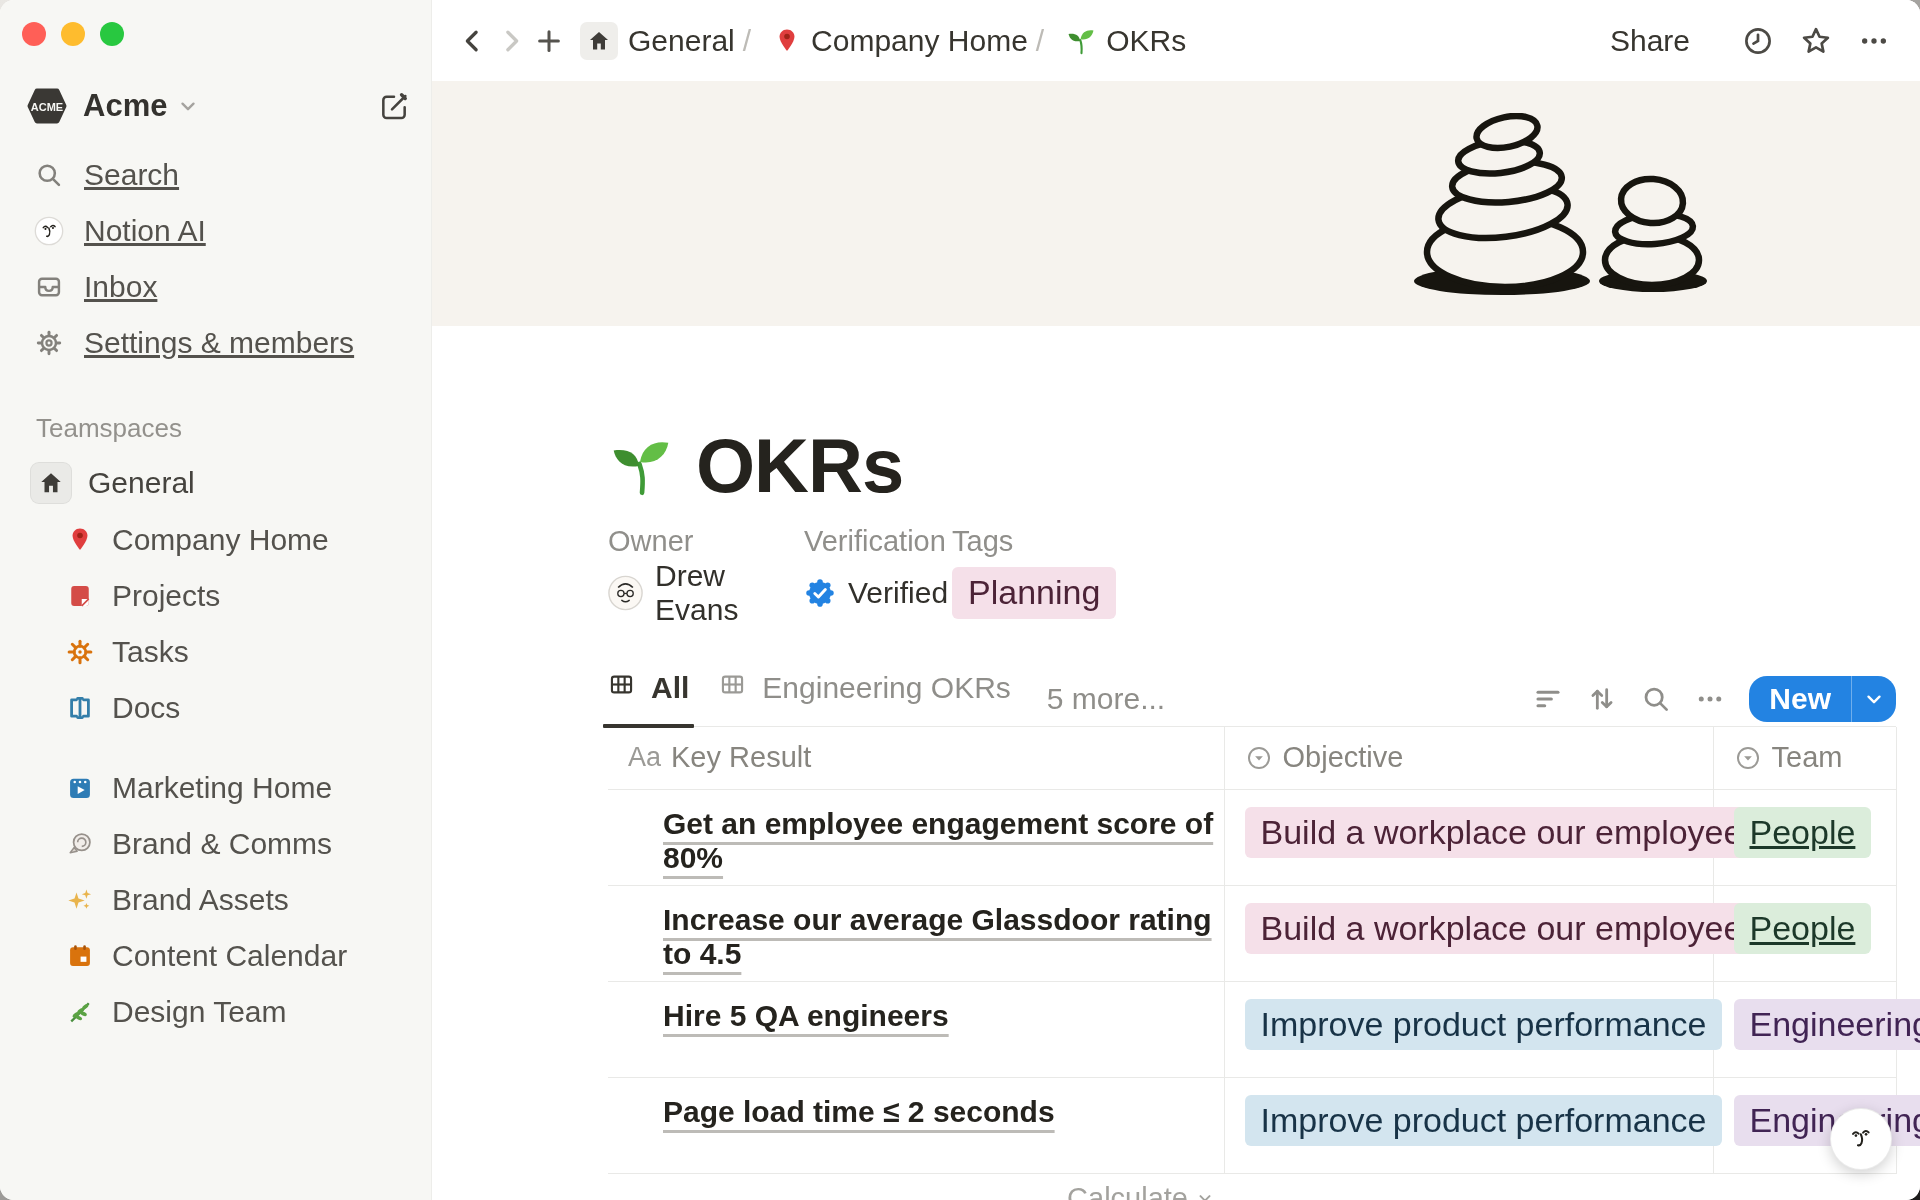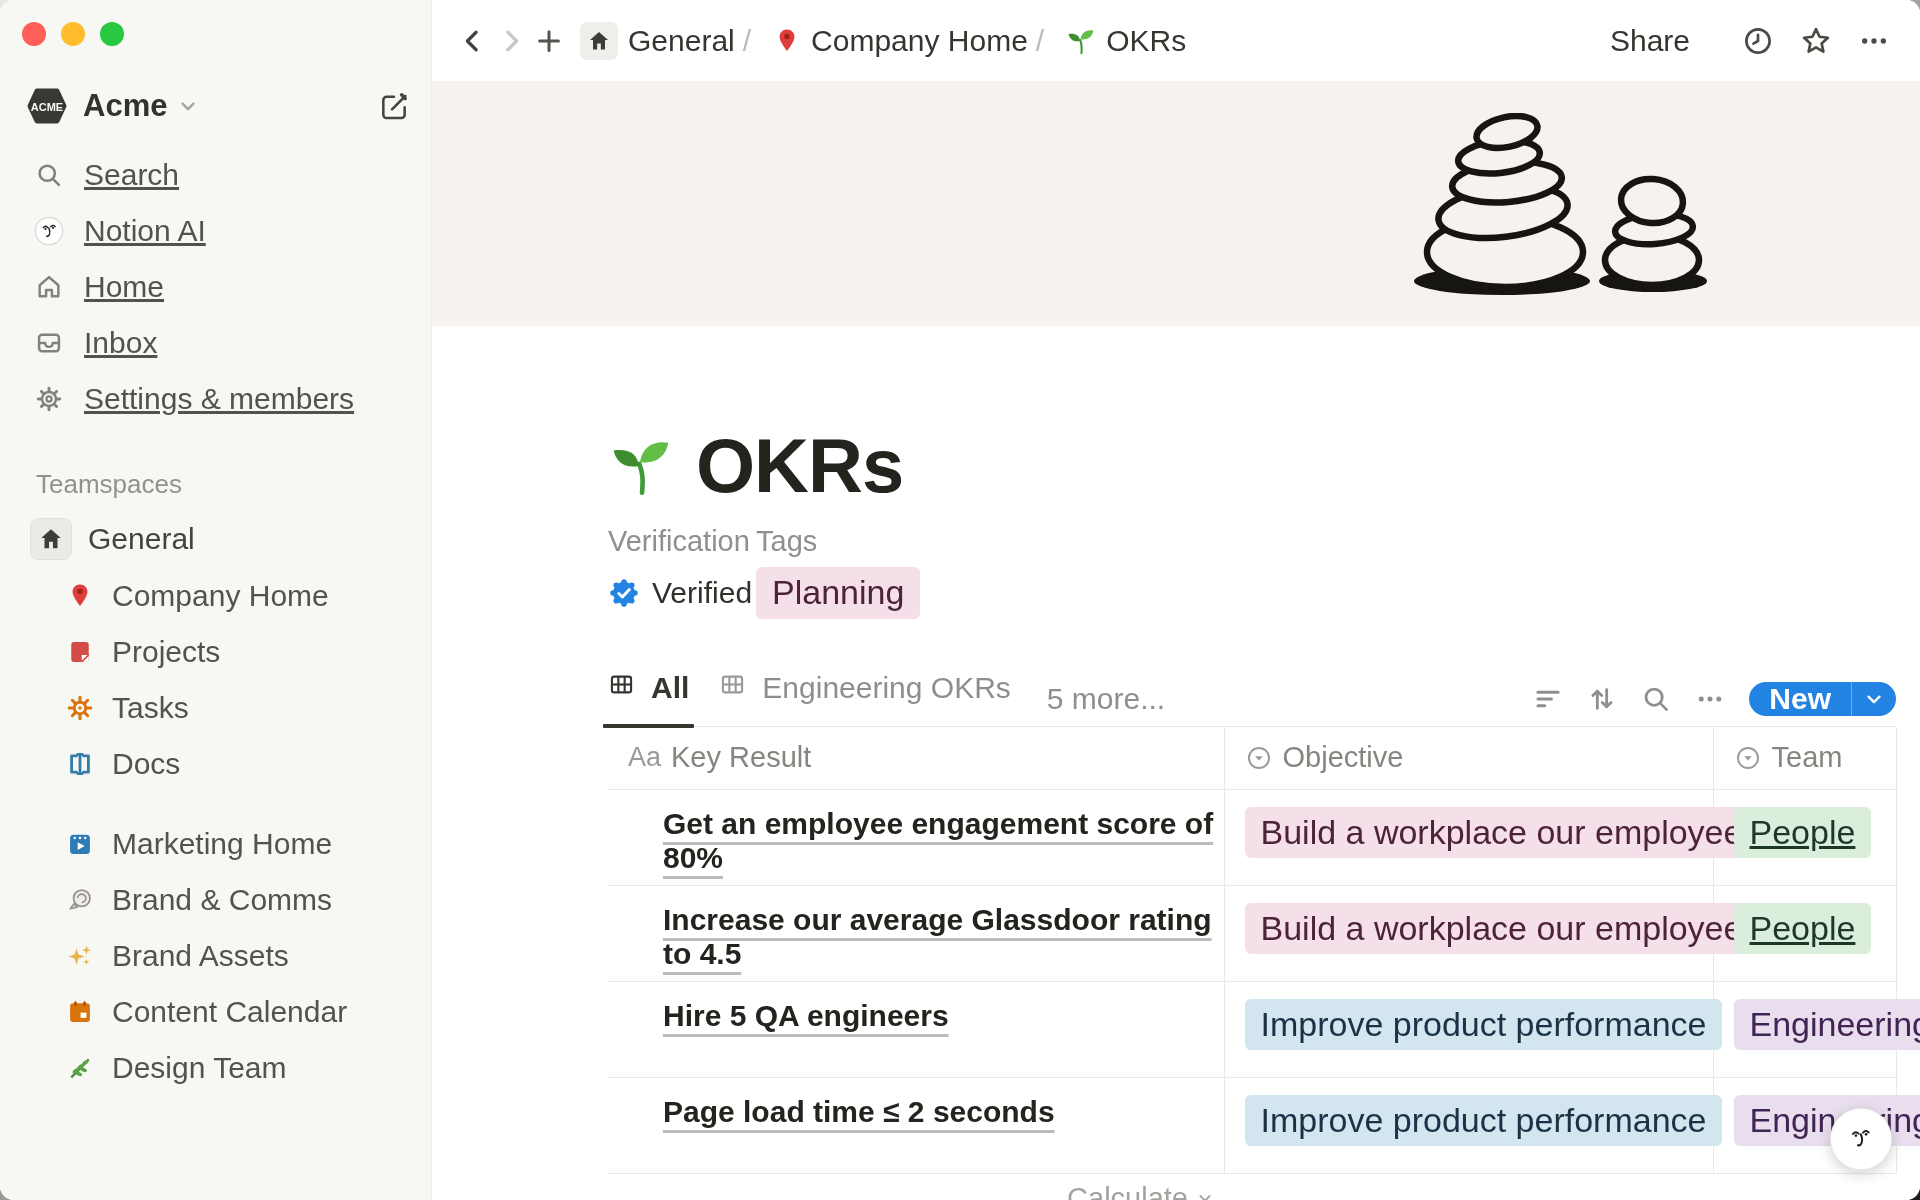--- a/index.html
+++ b/index.html
@@ -84,21 +84,21 @@
   
   .db { margin-top:56px; width:1288px; }
   .tabs-row { height:56px; display:flex; align-items:center; border-bottom:1px solid #E9E9E7; position:relative; }
   .tab { display:flex; align-items:flex-start; gap:16px; height:100%; position:relative; margin-right:30px; }
   .tab .tlabel { font-size:30px; color:#8F8E8A; }
   .tab.active .tlabel { color:#37352F; font-weight:bold; }
   .tab.active:after { content:""; position:absolute; left:-5px; right:-5px; bottom:-2px; height:4px; background:#37352F; border-radius:1px; }
   .more-tabs { font-size:30px; color:#8F8E8A; margin-left:6px; }
   .toolbar { margin-left:auto; display:flex; align-items:center; }
   .tool-ic { width:38px; height:38px; display:flex; align-items:center; justify-content:center; margin-left:16px; }
-  .new-btn { margin-left:20px; height:34px; border-radius:18px; background:#2383E2; display:flex; align-items:center; overflow:hidden; }
+  .new-btn { margin-left:20px; height:46px; border-radius:18px; background:#2383E2; display:flex; align-items:center; overflow:hidden; }
   .new-label { color:#fff; font-size:30px; font-weight:bold; padding:0 20px; }
   .new-split { width:1px; height:46px; background:rgba(255,255,255,0.35); }
   .new-chevron { width:44px; height:46px; display:flex; align-items:center; justify-content:center; }
 
   table.grid { border-collapse:collapse; table-layout:fixed; width:1288px; }
   col.c1 { width:616px; } col.c2 { width:489px; } col.c3 { width:183px; }
   .grid th, .grid td { border-right:1px solid #E9E9E7; border-bottom:1px solid #E9E9E7; vertical-align:top; text-align:left; }
   .grid th { height:62px; font-weight:normal; padding:14px 0 0 20px; }
   .th-inner { display:flex; align-items:center; gap:10px; font-size:29px; color:#87857F; }
   .aa { font-size:27px; color:#9B9A96; }
@@ -162,28 +162,20 @@
             <g fill="none" stroke="#23211C" stroke-width="1.7" stroke-linecap="round">
               <path d="M10.5 13.2 q2.4 -3 4.8 -0.2"></path>
                 <path d="M19 12.2 q2.4 -3 4.8 -0.2"></path>
               <path d="M16.8 13.5 q2 4.2 0.6 7.8 q-0.9 2.2 -3 1.7"></path>
             </g>
             <circle cx="13" cy="14.6" r="1.15" fill="#23211C"></circle>
               <circle cx="21.5" cy="13.6" r="1.15" fill="#23211C"></circle>
           </svg>
         </span>
         <span class="lbl">Notion AI</span>
-      </div>
-      <div class="srow">
-        <span class="ic">
-          <svg width="28" height="28" viewBox="0 0 24 24" fill="none" stroke="#83817C" stroke-width="2.1" stroke-linejoin="round">
-              <path d="M4 10.5 12 3.5 20 10.5 V20 H14.5 V14.5 H9.5 V20 H4 Z"></path>
-            </svg>
-        </span>
-        <span class="lbl">Home</span>
       </div>
       <div class="srow">
         <span class="ic">
           <svg width="28" height="28" viewBox="0 0 24 24" fill="none" stroke="#83817C" stroke-width="2.1" stroke-linejoin="round">
               <rect x="3.5" y="5" width="17" height="14" rx="2.5"></rect>
               <path d="M3.5 12 H8.8 C8.8 14 10.2 15.3 12 15.3 C13.8 15.3 15.2 14 15.2 12 H20.5"></path>
             </svg>
         </span>
         <span class="lbl">Inbox</span>
       </div>
@@ -421,20 +413,34 @@
       <div class="title-row">
         <svg width="66" height="66" viewBox="0 0 64 64">
             <path d="M33 58 C34 46 34 40 30.5 30" fill="none" stroke="#3F9B37" stroke-width="4.5" stroke-linecap="round"></path>
             <path d="M30 32 C14 35 7.5 26 5.5 17 C20 15 28.5 20 30 32 Z" fill="#3E8E2F"></path>
             <path d="M31 28 C33.5 12 46 7 58.5 9.5 C56.5 22 46 31 31 28 Z" fill="#63BE46"></path>
           </svg>
         <h1 class="page-title">OKRs</h1>
       </div>
 
       <div class="props">
+        <div class="prop-col1">
+          <div class="prop-label">Owner</div>
+          <div class="prop-value">
+            <svg width="38" height="38" viewBox="0 0 38 38">
+              <circle cx="19" cy="19" r="18" fill="#FBF8F4" stroke="#D8D5D0" stroke-width="1.5"></circle>
+              <path d="M11 13 Q19 5 27 13" fill="none" stroke="#2B2A27" stroke-width="1.8"></path>
+              <circle cx="14" cy="19.5" r="3.4" fill="none" stroke="#2B2A27" stroke-width="1.4"></circle>
+              <circle cx="24" cy="19.5" r="3.4" fill="none" stroke="#2B2A27" stroke-width="1.4"></circle>
+              <path d="M17.4 19.5 h3.2" stroke="#2B2A27" stroke-width="1.4"></path>
+              <path d="M15 27 Q19 30 23 27" fill="none" stroke="#2B2A27" stroke-width="1.6" stroke-linecap="round"></path>
+            </svg>
+            <span>Drew Evans</span>
+          </div>
+        </div>
         <div class="prop-col2">
           <div class="prop-label">Verification</div>
           <div class="prop-value">
             <svg width="32" height="32" viewBox="0 0 24 24">
               <g fill="#2383E2">
                 <circle cx="12" cy="12" r="8.2"></circle>
                 <circle cx="12" cy="3.8" r="2.1"></circle>
                   <circle cx="12" cy="20.2" r="2.1"></circle>
                   <circle cx="3.8" cy="12" r="2.1"></circle>
                   <circle cx="20.2" cy="12" r="2.1"></circle>

